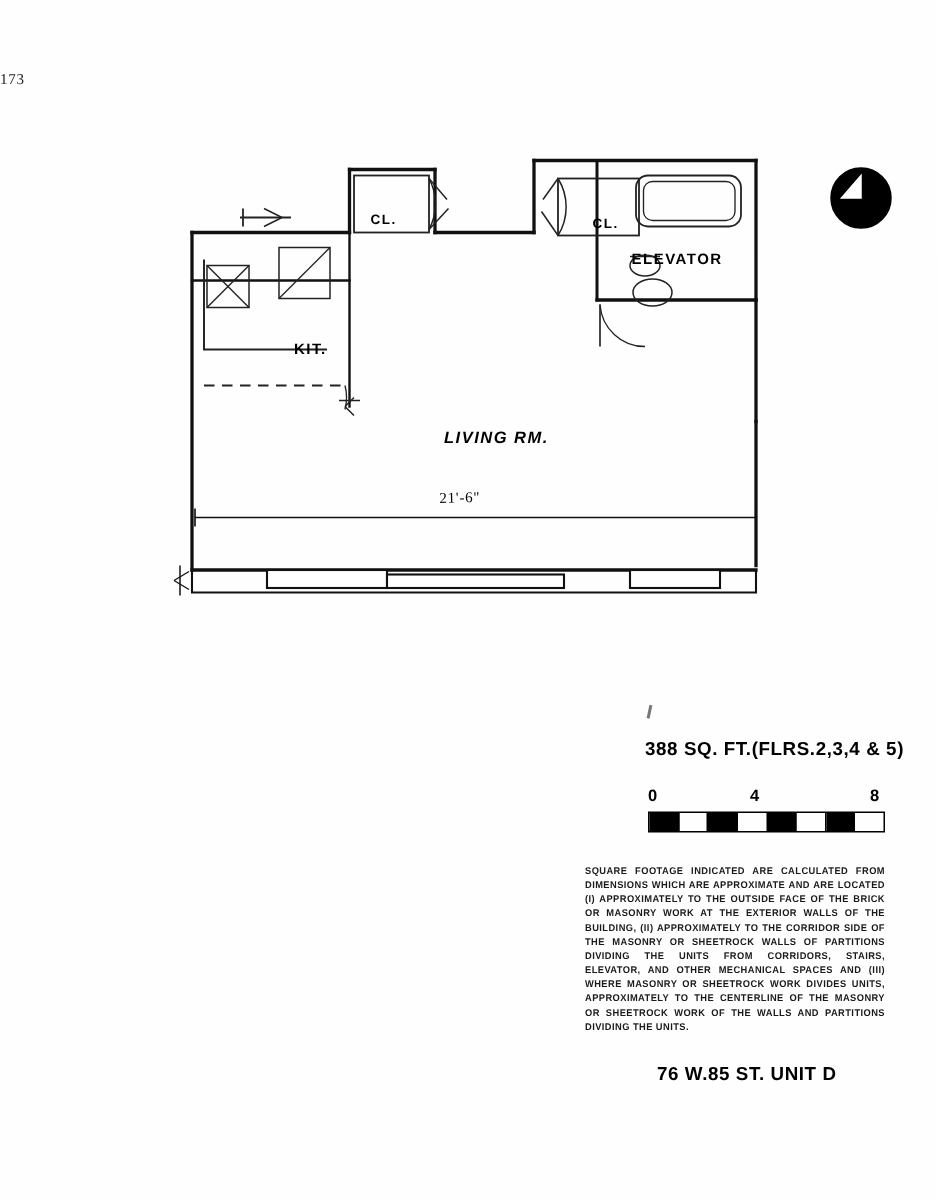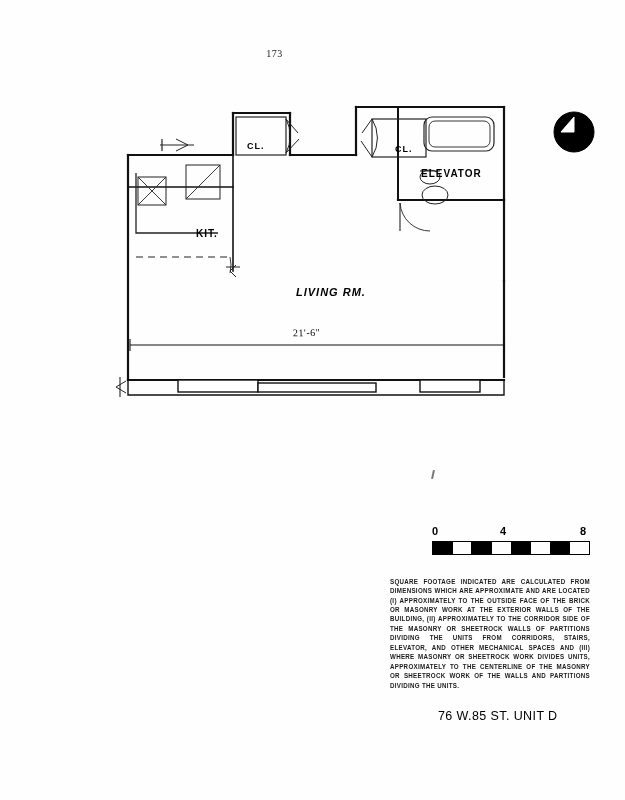--- a/index.html
+++ b/index.html
@@ -21,21 +21,20 @@
     width: 625px;
     height: 800px;
     background: #fefefe;
   }
   
   .page-number {
     position: absolute;
     left: 0;
     top: 48px;
     width: 549px;
-    text-align: center;
     font-size: 10px;
     letter-spacing: 0.5px;
     color: #222;
     font-family: "Liberation Serif", serif;
   }
   
   .plan-wrap {
     position: absolute;
     left: 100px;
     top: 95px;
@@ -138,21 +137,21 @@
     font-weight: bold;
     text-align: justify;
     color: #1a1a1a;
     transform: scaleY(1.05);
   }
   .unit-line {
     position: absolute;
     left: 438px;
     top: 709px;
     font-size: 12.5px;
-    font-weight: normal;
+    font-weight: bold;
     letter-spacing: 0.4px;
     white-space: nowrap;
     font-family: "Liberation Sans", sans-serif;
   }
   .tick-mark {
     position: absolute;
     left: 432px;
     top: 470px;
     width: 2px;
     height: 9px;
@@ -266,20 +265,21 @@
 
   <div class="room-label lbl-living">LIVING RM.</div>
   <div class="room-label lbl-kit">KIT.</div>
   <div class="room-label lbl-bath">ELEVATOR</div>
   <div class="room-label lbl-cl1">CL.</div>
   <div class="room-label lbl-cl2">CL.</div>
   <div class="dim-text">21'-6"</div>
 
   <div class="tick-mark"></div>
 
+  <div class="sqft-line">388 SQ. FT.(FLRS.2,3,4 &amp; 5)</div>
 
   <div class="scale-block">
     <div class="scale-labels">
       <span style="left:0px;">0</span>
       <span style="left:68px;">4</span>
       <span style="left:148px;">8</span>
     </div>
     <div class="scale-bar">
       <i class="on"></i>
         <i></i>

